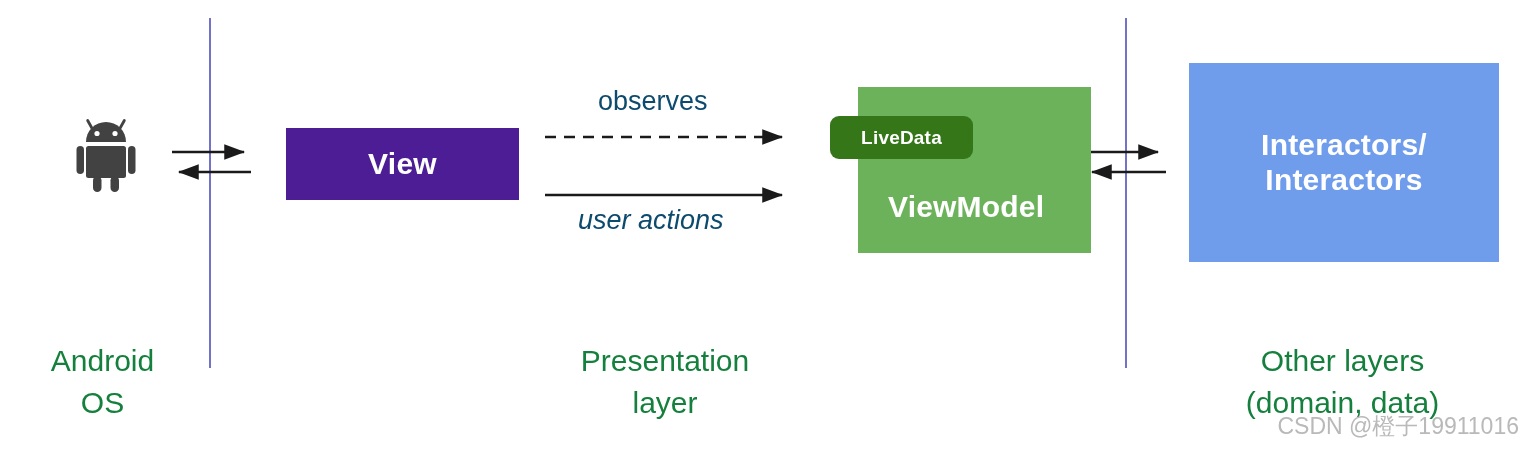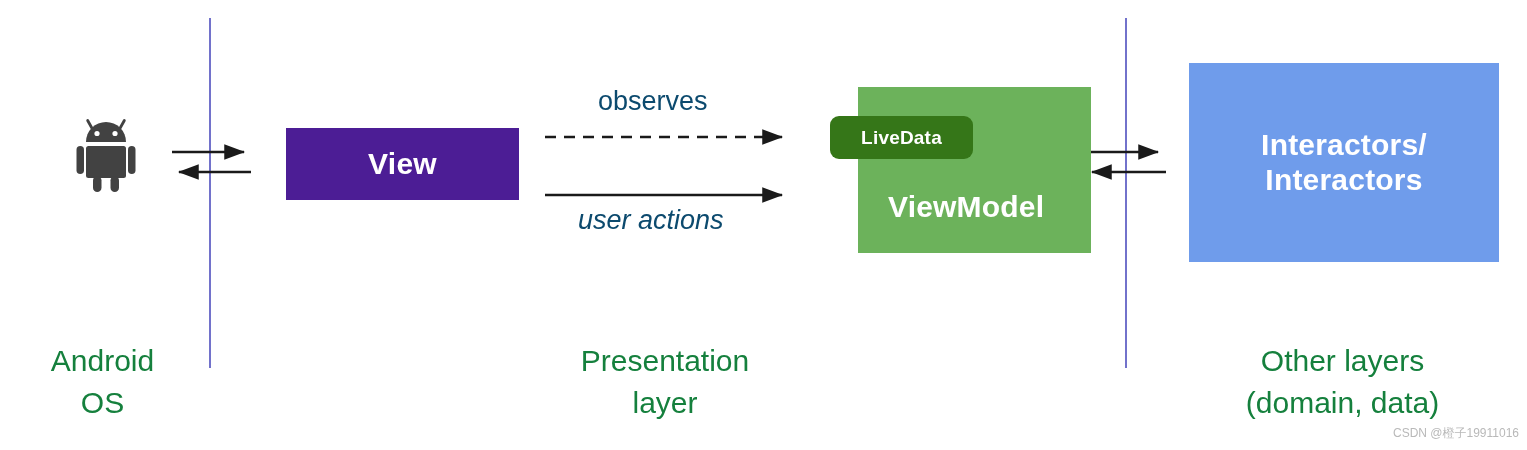--- a/index.html
+++ b/index.html
@@ -119,21 +119,21 @@
   #label-android-os   { left: 0px;    top: 340px; width: 205px; }
   #label-presentation { left: 460px;  top: 340px; width: 410px; }
   #label-other-layers { left: 1150px; top: 340px; width: 385px; }
 
   
   #watermark {
     position: absolute;
     right: 8px;
     bottom: 8px;
     color: #b9b9b9;
-    font-size: 12px;
+    font-size: 23px;
     white-space: nowrap;
   }
 </style>
 </head>
 <body>
 
 <div id="canvas">
 
   <div class="divider" id="divider-left"></div>
   <div class="divider" id="divider-right"></div>

